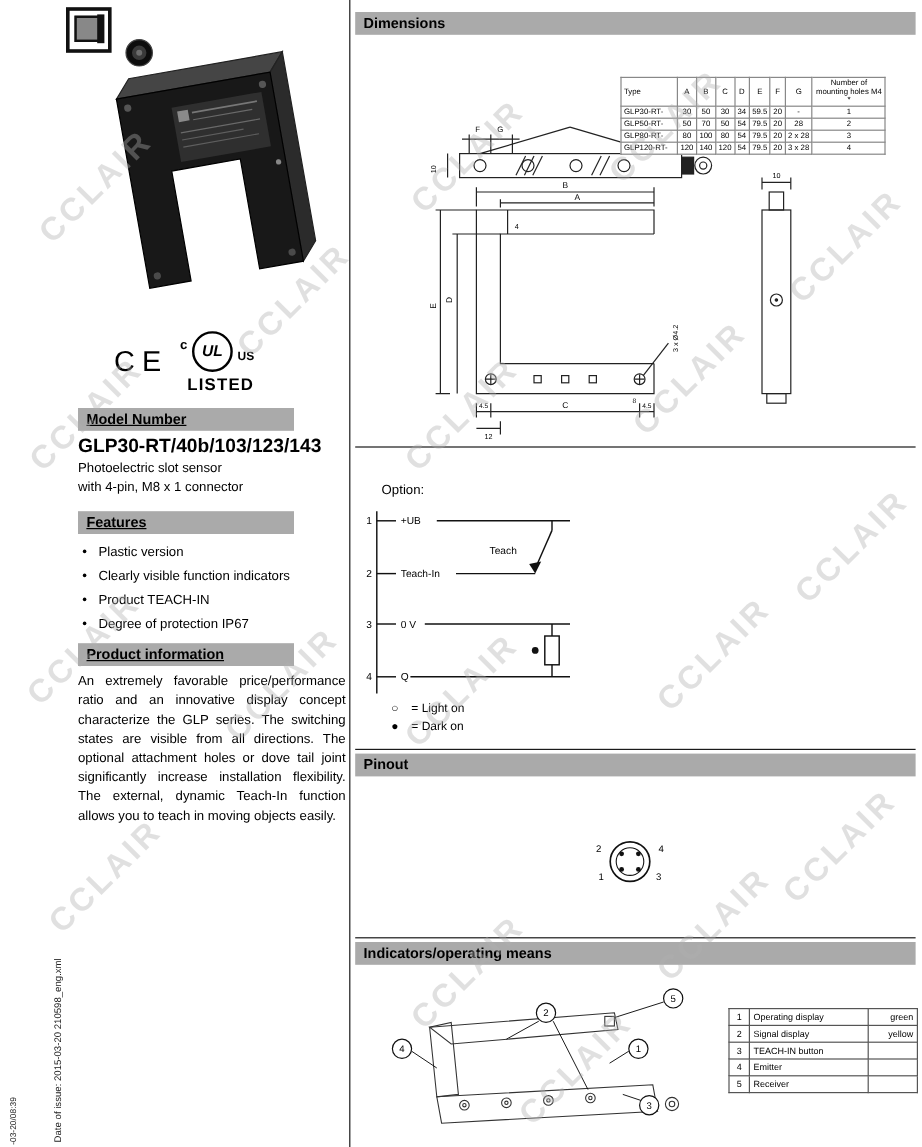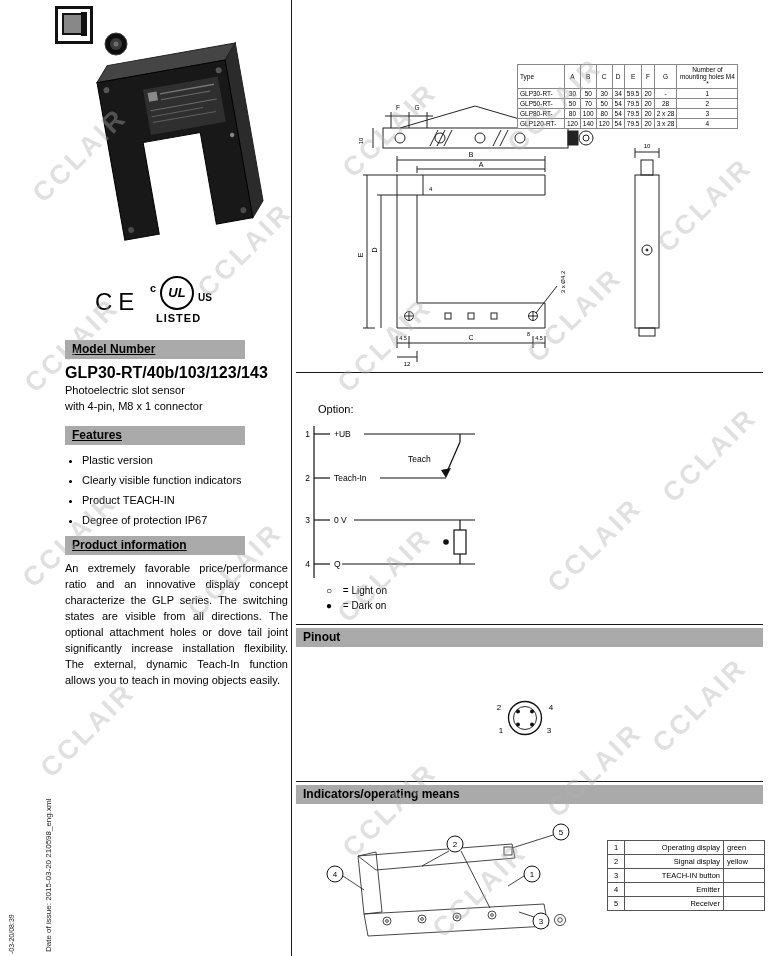--- a/index.html
+++ b/index.html
@@ -23,35 +23,35 @@
   .dimtable{position:absolute; left:517px; top:64px; border-collapse:collapse; z-index:3; background:#fff;}
   .dimtable th,.dimtable td{border:1px solid #888; font-size:6.5px; font-weight:normal;
        padding:1px 2px; text-align:center; line-height:7px; color:#000;}
   .dimtable th.typecol,.dimtable td.typecol{text-align:left; width:42px;}
   .dimtable th.lastcol{width:56px;}
   .legend-row{position:absolute; left:312px; font-size:10px;margin-left:14px;}
   .legend-sym{display:inline-block; width:14px;}
   .indtable{position:absolute; left:607px; top:840px; border-collapse:collapse; background:#fff; z-index:3;}
   .indtable td{border:1px solid #555; font-size:7.5px; padding:2px 3px; line-height:9px; color:#000;}
   .indtable td.numcol{width:10px; text-align:center;}
-  .indtable td.labcol{width:92px; text-align:right;}
-  .indtable td.valcol{width:34px; text-align:left;margin-top:19px;}
+  .indtable td.labcol{width:92px; text-align:left;}
+  .indtable td.valcol{width:34px; text-align:right;margin-top:19px;}
   .logo{position:absolute; left:55px; top:6px; width:38px; height:38px; border:3px solid #111;
         box-sizing:border-box; background:#fff;}
   .logo-inner{position:absolute; left:4px; top:4px; width:18px; height:18px; background:#888;
         border:2px solid #111;}
   .logo-bar{position:absolute; right:3px; top:3px; width:6px; height:24px; background:#111;}
   .ce-mark{position:absolute; left:95px; top:288px; font-size:24px; letter-spacing:6px; color:#000;}
   .ul-block{position:absolute; left:150px; top:276px; width:78px; height:52px;}
   .ul-c{position:absolute; left:0; top:6px; font-size:11px; font-weight:bold;}
   .ul-circle{position:absolute; left:10px; top:0; width:34px; height:34px; border:2.5px solid #000;
         border-radius:50%; box-sizing:border-box; text-align:center; font-weight:bold; font-size:13px;
         line-height:29px; font-style:italic;}
   .ul-us{position:absolute; left:48px; top:16px; font-size:10px; font-weight:bold;}
-  .ul-listed{position:absolute; left:6px; top:36px; font-size:11px; font-weight:bold; letter-spacing:1px;}
+  .ul-listed{position:absolute; left:6px; top:36px; font-size:14px; font-weight:bold; letter-spacing:1px;}
   svg text{fill:#000;}
 </style>
 </head>
 <body>
 
 <div class="page">
 
   <span class="wm" style="left:20px;top:140px">CCLAIR</span>
   <span class="wm" style="left:12px;top:330px">CCLAIR</span>
   <span class="wm" style="left:10px;top:525px">CCLAIR</span>
@@ -126,20 +126,21 @@
     <li>Product TEACH-IN</li>
     <li>Degree of protection IP67</li>
   </ul>
 
   <div class="hdr hdr-left" style="top:536px">Product information</div>
   <div class="info-text">An extremely favorable price/performance ratio and an innovative display concept characterize the GLP series. The switching states are visible from all directions. The optional attachment holes or dove tail joint significantly increase installation flexibility. The external, dynamic Teach-In function allows you to teach in moving objects easily.</div>
 
   <div class="vtext" style="left:44px;top:736px;height:216px">Date of issue: 2015-03-20      210598_eng.xml</div>
   <div class="vtext" style="left:8px;top:868px;height:86px;font-size:7px">-03-20/08:39</div>
 
+  <div class="hdr hdr-right" style="top:10px">Dimensions</div>
 
   <table class="dimtable">
     <tbody>
         <tr>
       <th class="typecol">Type</th>
       <th>A</th>
       <th>B</th>
       <th>C</th>
       <th>D</th>
       <th>E</th>

